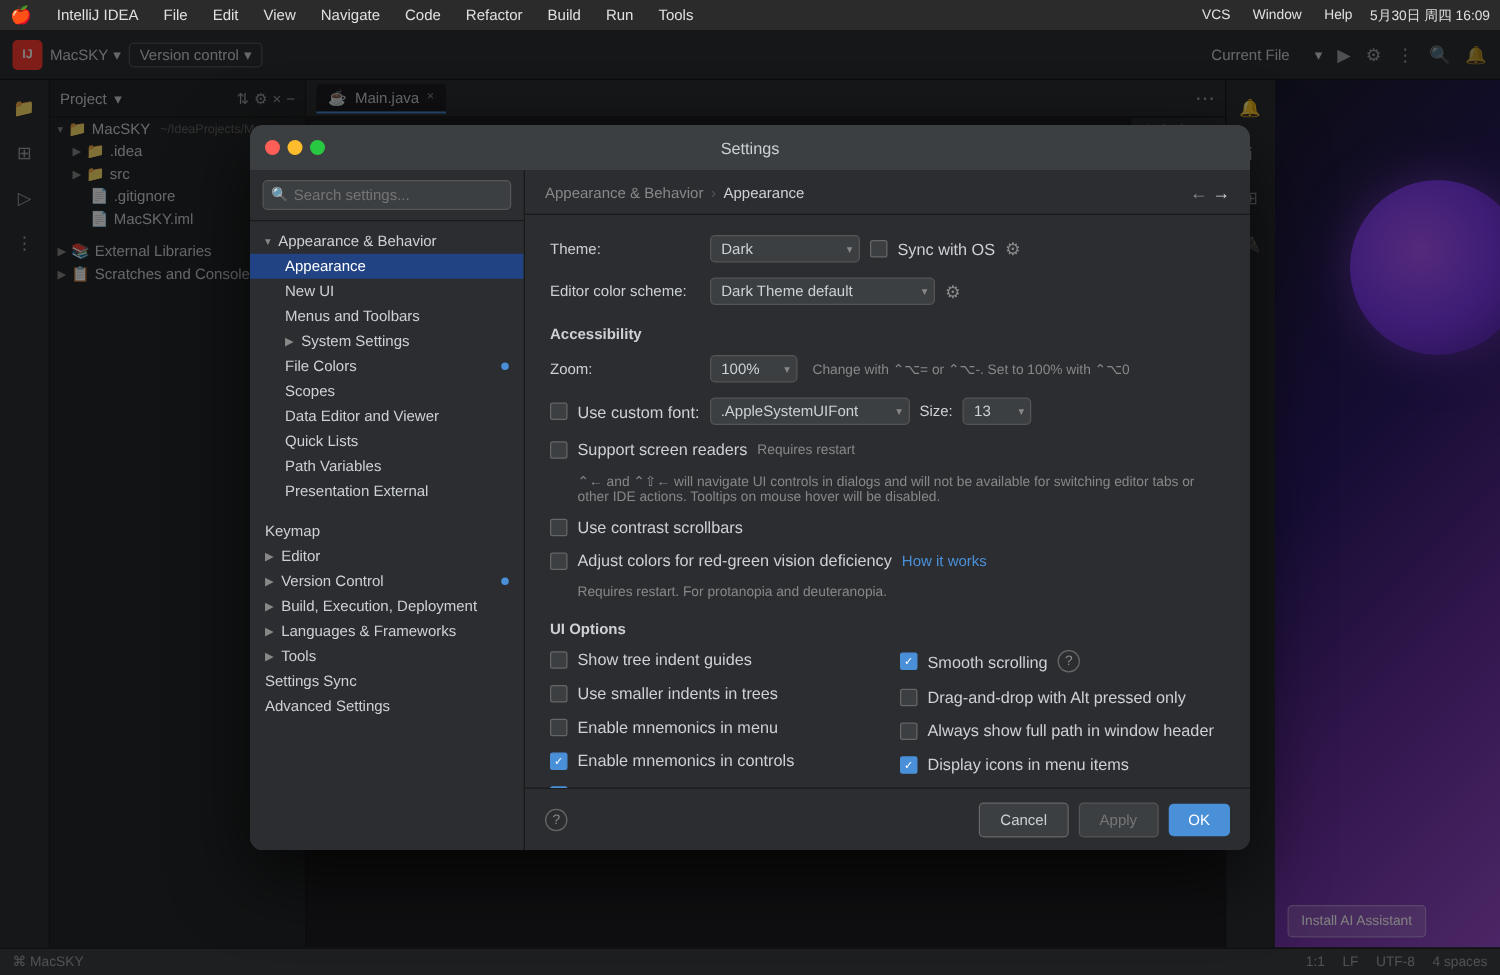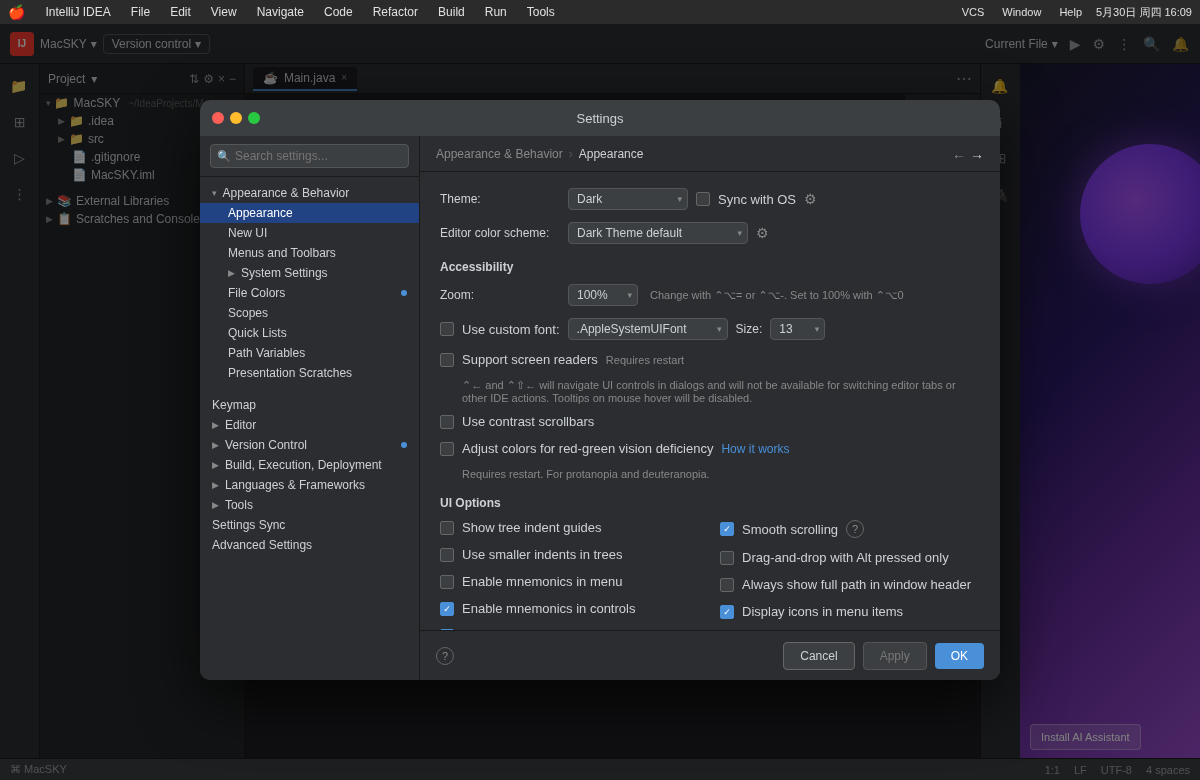--- a/index.html
+++ b/index.html
@@ -45,21 +45,21 @@
       align-items: center;
       padding: 0 10px;
       gap: 8px;
       border-bottom: 1px solid #1a1a1a;
     }
     .ide-toolbar-left { display: flex; align-items: center; gap: 6px; }
     .toolbar-logo { width: 24px; height: 24px; background: #fe3b30; border-radius: 4px; display: flex; align-items: center; justify-content: center; font-size: 10px; font-weight: bold; color: white; }
     .toolbar-project { display: flex; align-items: center; gap: 4px; font-size: 12px; color: #cdd1d5; cursor: pointer; }
     .toolbar-vcs { display: flex; align-items: center; gap: 4px; font-size: 12px; color: #cdd1d5; cursor: pointer; border: 1px solid #555; border-radius: 4px; padding: 2px 8px; }
     .toolbar-right { margin-left: auto; display: flex; align-items: center; gap: 12px; font-size: 12px; color: #cdd1d5; }
-    .current-file-btn { display: flex; align-items: center; gap: 4px; cursor: pointer; }
+    .current-file-btn { display: flex; align-items: center; gap: 20px; cursor: pointer; }
     .toolbar-icon-btn { cursor: pointer; opacity: 0.7; font-size: 14px; }
 
     
     .ide-body {
       display: flex;
       height: calc(780px - 24px - 40px);
       position: relative;
     }
 
     
@@ -673,27 +673,30 @@
               <span class="nav-item-label">System Settings</span>
             </div>
             <div class="nav-item nav-indent">
               <span class="nav-item-label">File Colors</span>
               <span class="nav-dot"></span>
             </div>
             <div class="nav-item nav-indent">
               <span class="nav-item-label">Scopes</span>
             </div>
             <div class="nav-item nav-indent">
+              <span class="nav-item-label">Data Editor and Viewer</span>
+            </div>
+            <div class="nav-item nav-indent">
               <span class="nav-item-label">Quick Lists</span>
             </div>
             <div class="nav-item nav-indent">
               <span class="nav-item-label">Path Variables</span>
             </div>
             <div class="nav-item nav-indent">
-              <span class="nav-item-label">Presentation Scratches</span>
+              <span class="nav-item-label">Presentation External</span>
             </div>
           </div>
           <div class="nav-section">
             <div class="nav-item parent">
               <span class="nav-item-label">Keymap</span>
             </div>
             <div class="nav-item parent">
               <span class="nav-chevron">▶</span>
               <span class="nav-item-label">Editor</span>
             </div>

